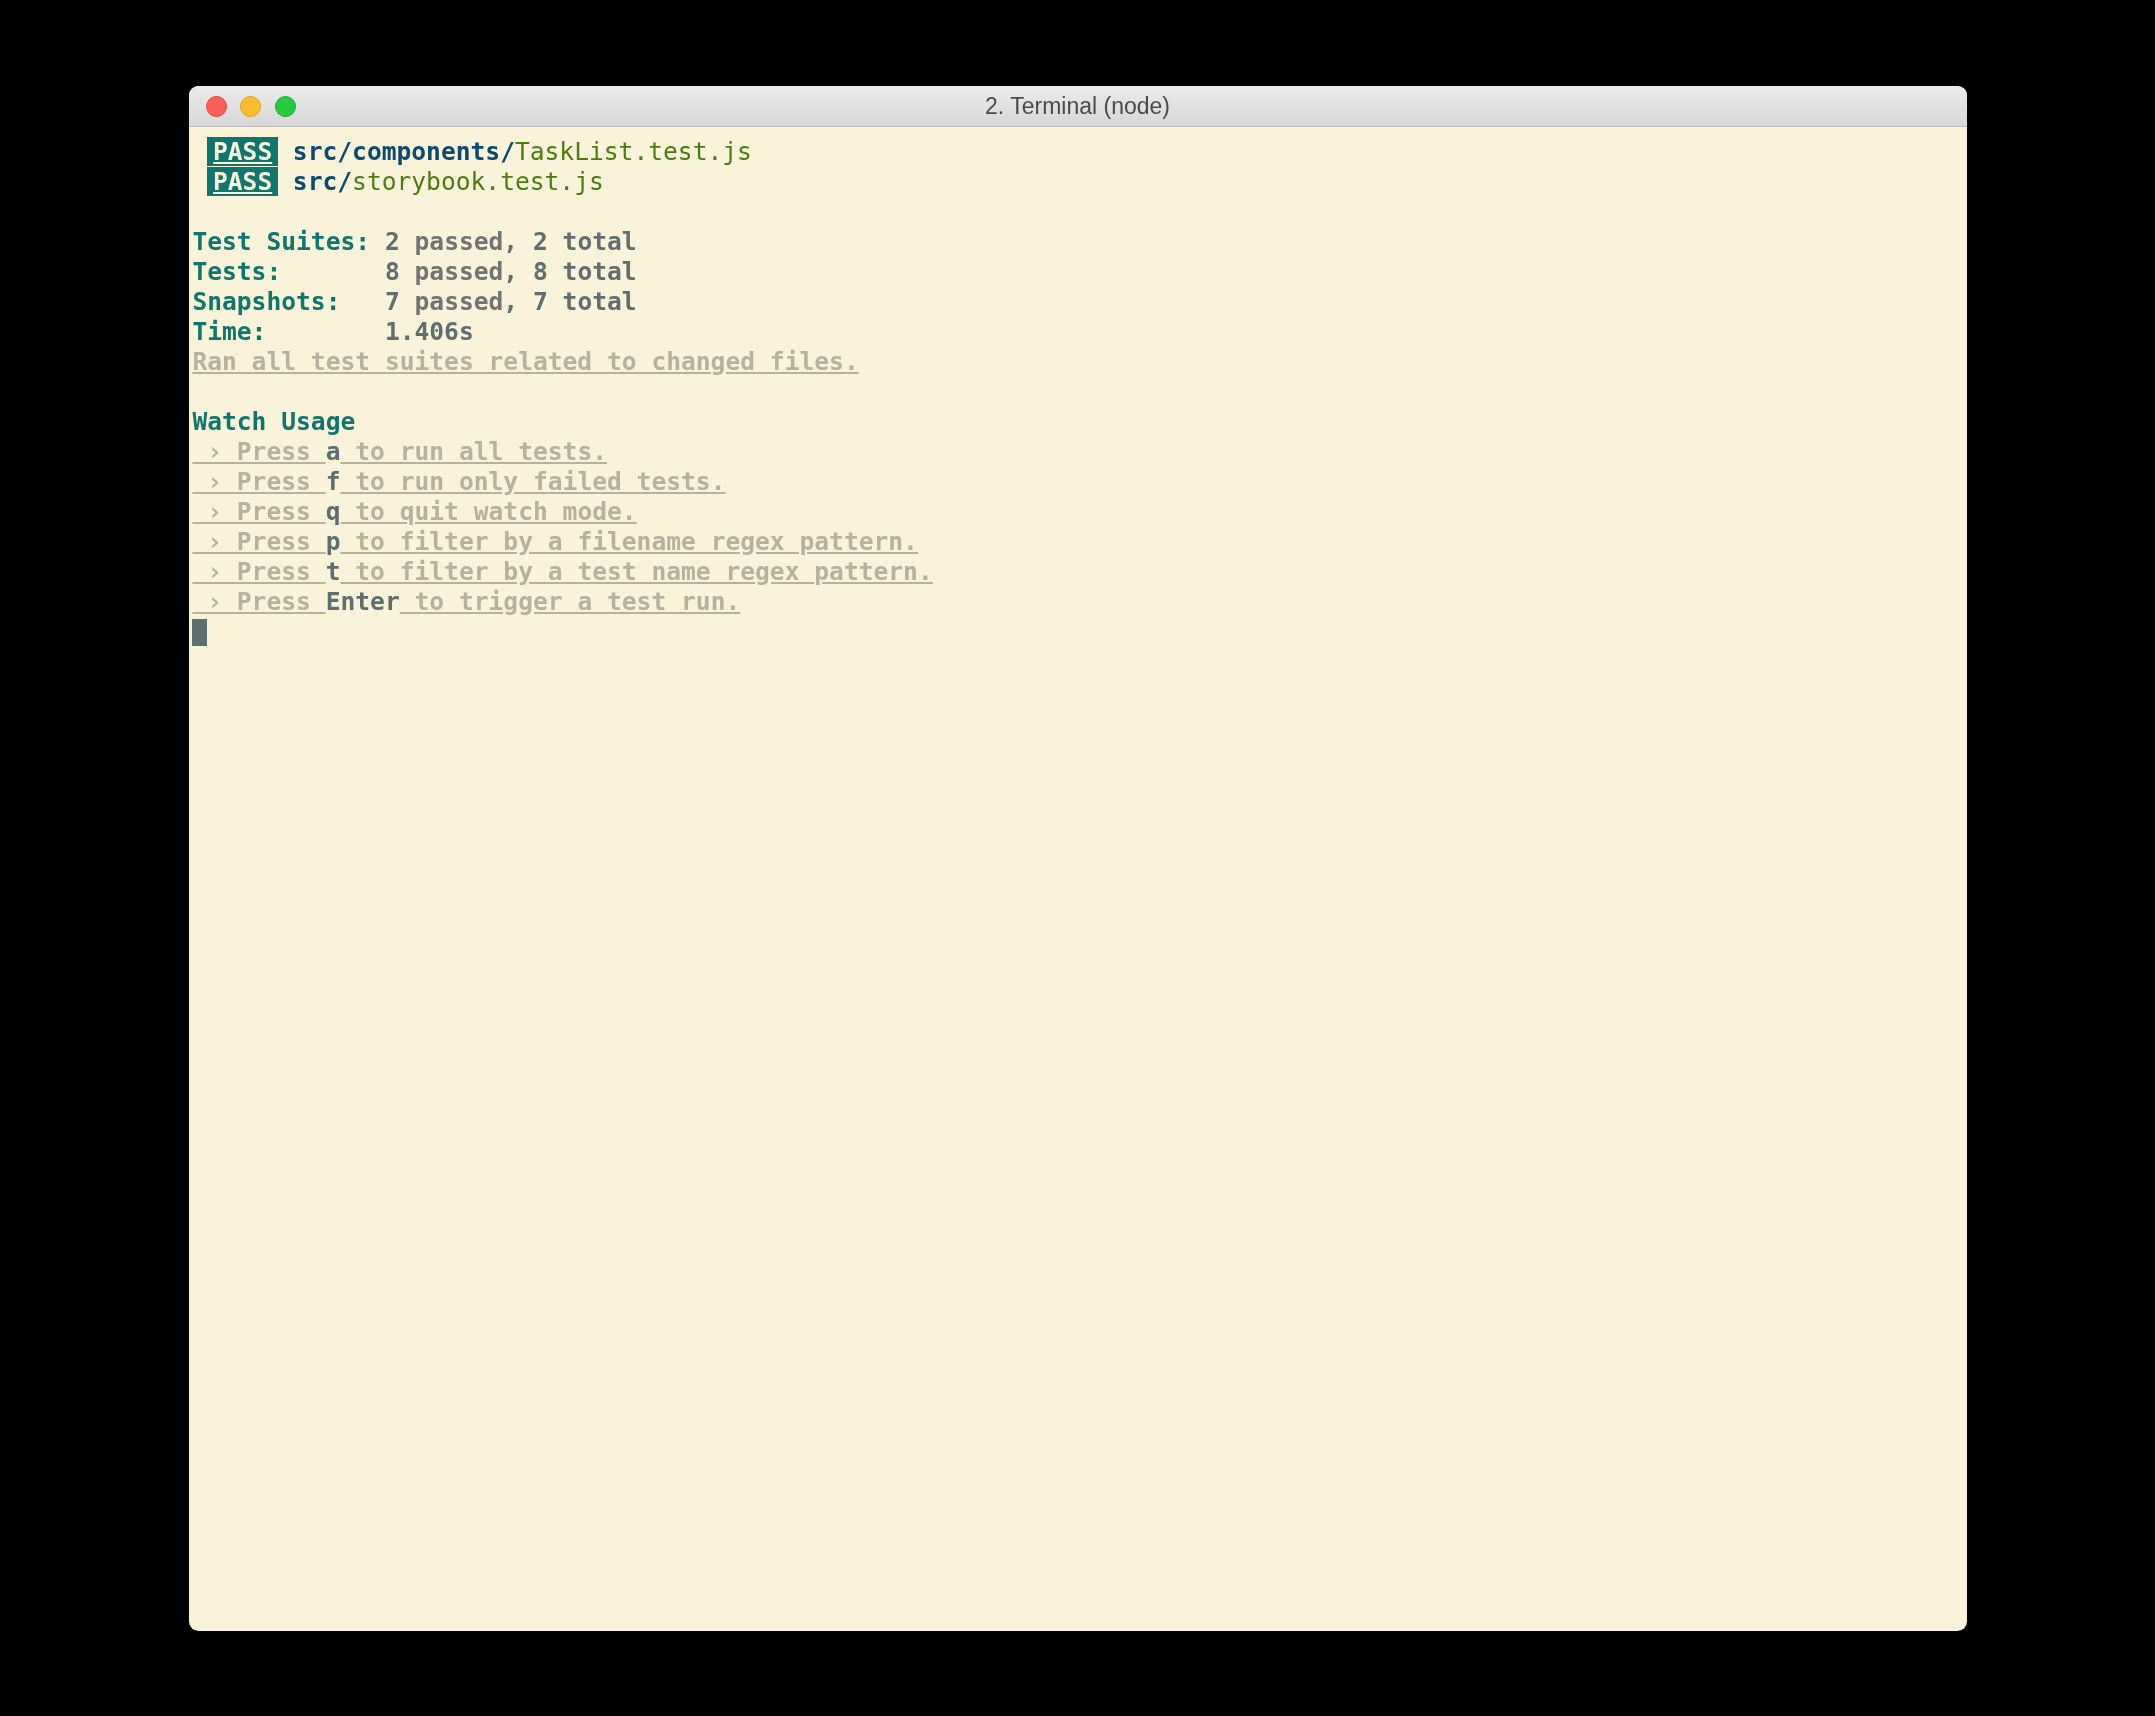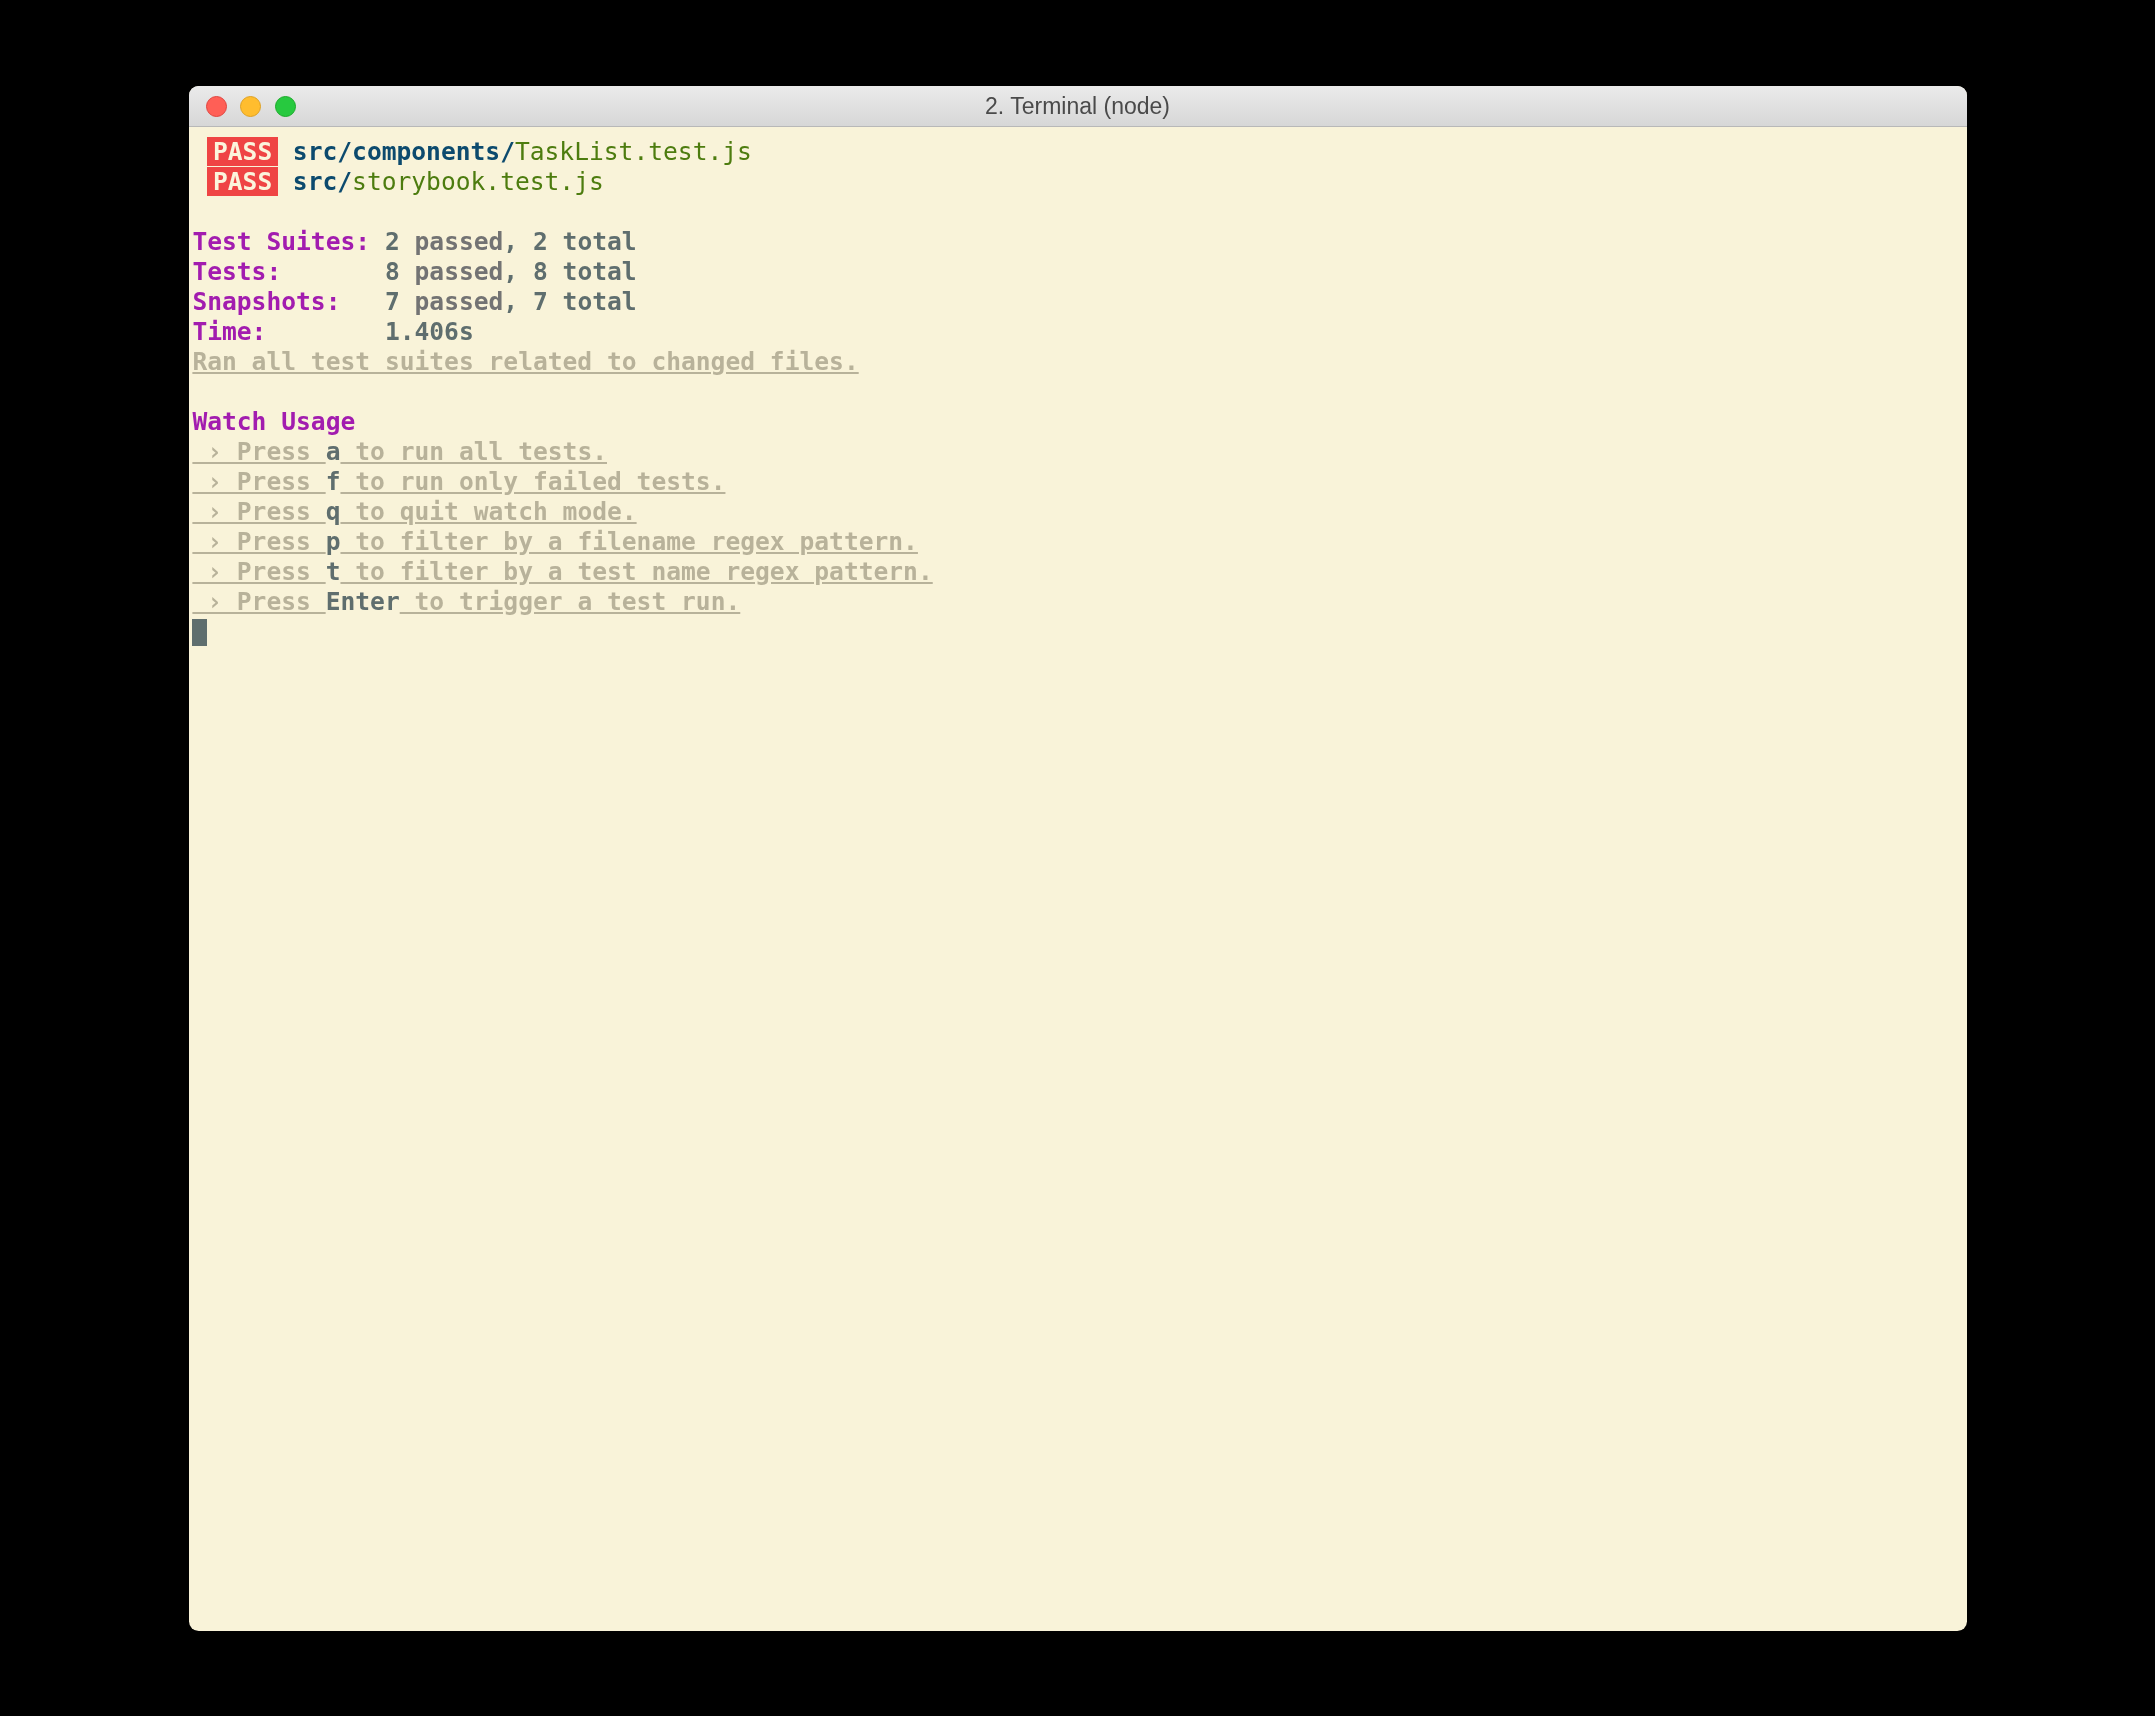--- a/index.html
+++ b/index.html
@@ -64,34 +64,35 @@
       color: #5f6e6e;
       white-space: pre;
       font-weight: bold;
     }
     .line {
       display: block;
       min-height: 30px;
     }
     .pass-badge {
       display: inline-block;
-      background: #ef4444;
+      background: #0f766e;
       color: #fbf5dc;
       padding: 0 5.8px;
       font-weight: bold;
+      text-decoration: underline;
     }
     .dim-path {
       color: #0c4a6e;
     }
     .file-name {
       color: #4d7c0f;
       font-weight: normal;
     }
     .label-bold {
-      color: #a21caf;
+      color: #0f766e;
       font-weight: bold;
       margin-top: 12px;
     }
     .count-bold {
       color: #5f6e6e;
       font-weight: bold;
     }
     .passed-green {
       color: #737373;
       font-weight: bold;

